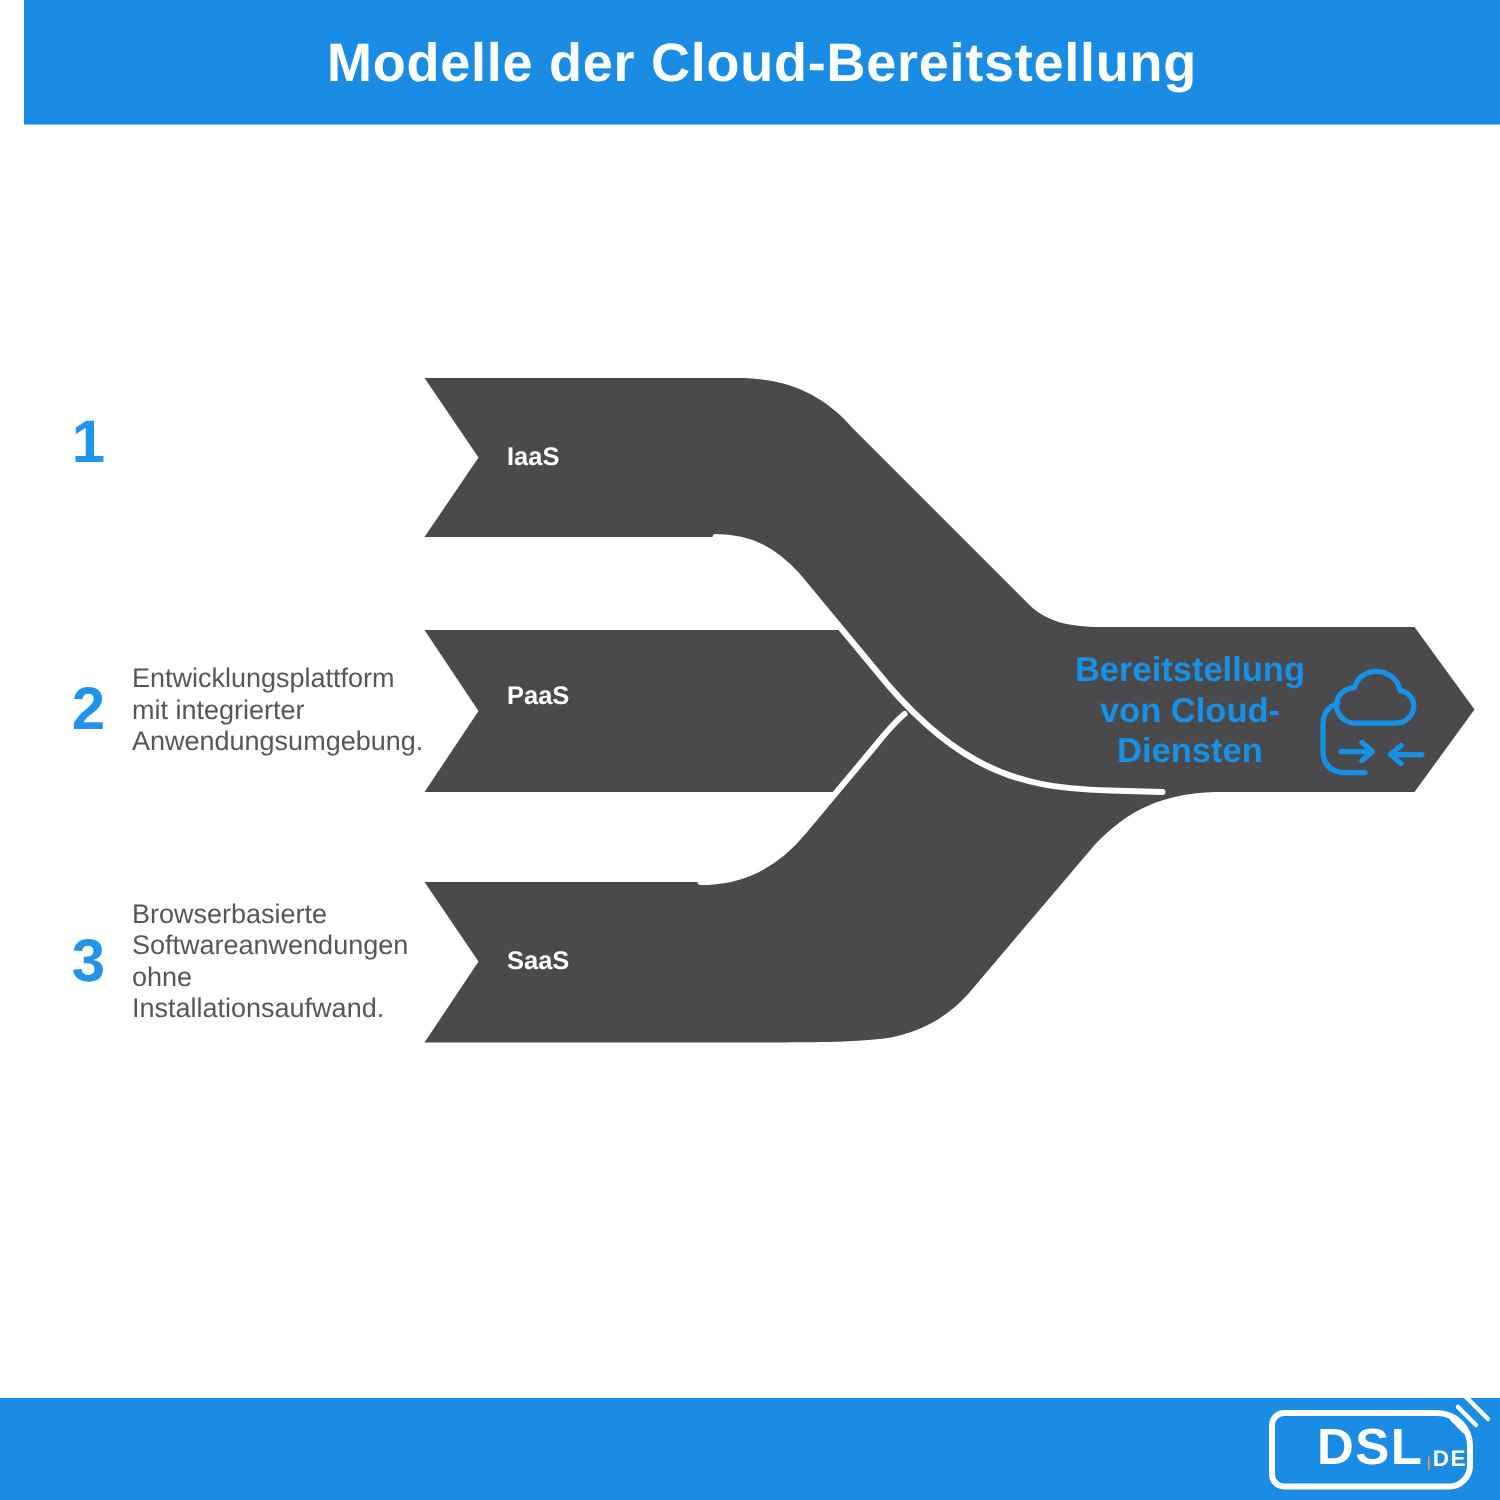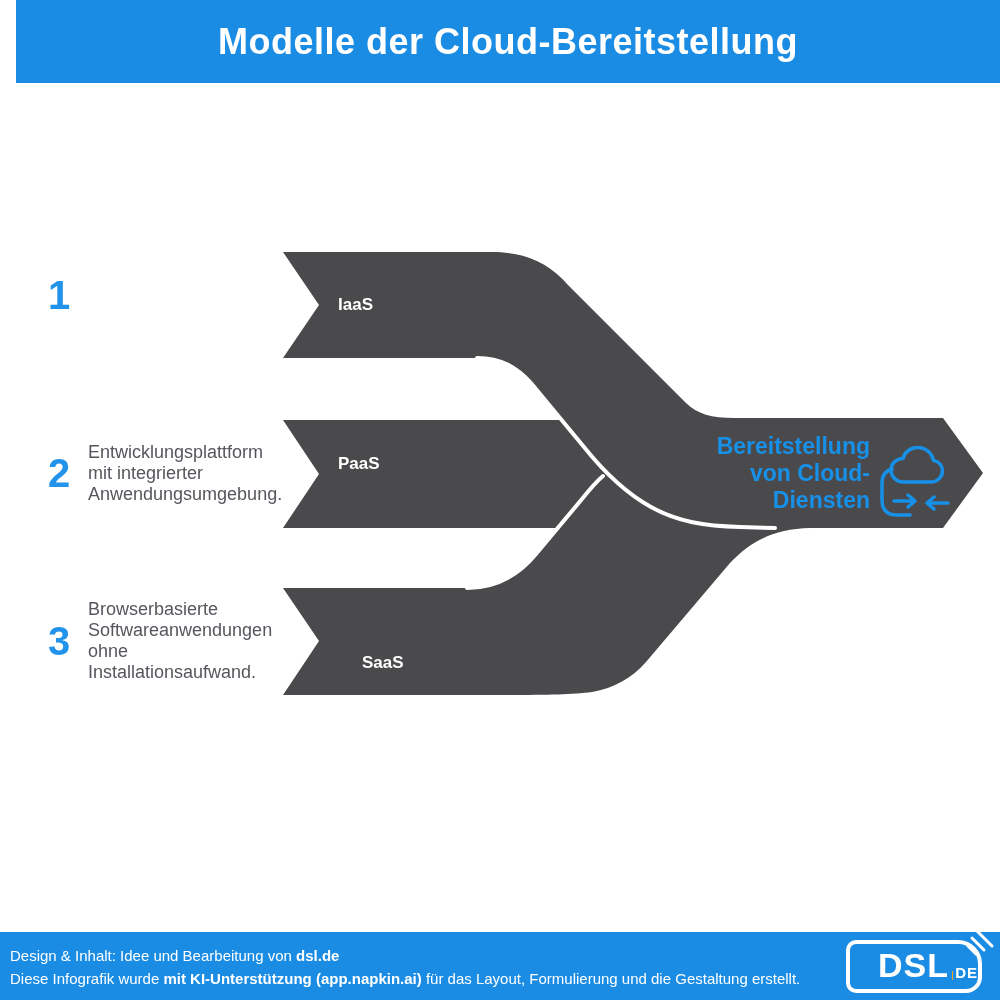--- a/index.html
+++ b/index.html
@@ -16,23 +16,23 @@
   
   .item{position:absolute;display:flex;align-items:center;gap:10px;width:250px;}
   .item .num{width:38px;text-align:center;font-size:40px;font-weight:700;color:#2193ea;flex:0 0 38px;}
   .item .desc{font-size:18px;line-height:21px;color:#55575c;white-space:pre-line;}
   .item1{top:273px;left:40px;}
   .item2{top:442px;left:40px;}
   .item3{top:599px;left:40px;}
   
   .band-label{position:absolute;left:338px;height:32px;line-height:32px;
     color:#ffffff;font-size:17px;font-weight:700;}
-  .bl1{top:289px;} .bl2{top:436px;margin-top:12px;} .bl3{top:647px;margin-left:24px;}
+  .bl1{top:289px;} .bl2{top:436px;margin-top:12px;} .bl3{top:625px;}
   
-  .result-label{position:absolute;top:433px;right:130px;text-align:right;
+  .result-label{position:absolute;top:433px;right:130px;text-align:center;
     font-size:23px;line-height:27px;font-weight:700;color:#1790e8;white-space:pre-line;}
   .result-icon{position:absolute;left:878px;top:444px;}
   
   .footer{position:absolute;left:0;right:0;top:932px;height:68px;background:#1a8ce4;}
   .footer-text{position:absolute;left:10px;top:12px;color:#ffffff;font-size:15px;line-height:23px;}
   .footer-text b{font-weight:700;}
   .logo{position:absolute;left:846px;top:8px;width:136px;height:53px;box-sizing:border-box;
     border:4px solid #fff;border-radius:10px 24px 16px 10px;display:flex;align-items:center;
     justify-content:center;gap:3px;padding-left:28px;}
   .logo-dsl{color:#fff;font-size:34px;font-weight:700;letter-spacing:1px;margin-top:-3px;}
@@ -96,24 +96,20 @@
       <path d="M14,25 C7,27 4,32 4,39 L4,56 C4,66 9,71 19,71 L32,71"></path>
       <path d="M25,38 C18.5,38 13,32.5 13,26 C13,19.5 18.5,14.5 25,14.5
         C26.5,8 32.5,3.5 39.5,3.5 C47.5,3.5 54,9 55.5,16.5 C60.5,17 64.5,21.5 64.5,26.5
         C64.5,32.8 59.5,38 53,38 Z"></path>
       <path d="M16,57 L36,57 M30,51 L37,57 L30,63"></path>
       <path d="M70,59 L50,59 M56,53 L49,59 L56,65"></path>
     </g>
   </svg>
 
   <div class="footer">
-    <div class="footer-text">
-      <div><span>Design &amp; Inhalt: Idee und Bearbeitung von </span><b>dsl.de</b></div>
-      <div><span>Diese Infografik wurde </span><b>mit KI-Unterstützung (app.napkin.ai)</b><span> für das Layout, Formulierung und die Gestaltung erstellt.</span></div>
-    </div>
     <div class="logo">
       <span class="logo-dsl">DSL</span>
       <span class="logo-dot"></span>
       <span class="logo-de">DE</span>
       <svg class="logo-waves" width="36" height="36" viewBox="0 0 36 36" aria-hidden="true">
         <g fill="none" stroke="#ffffff" stroke-width="3" stroke-linecap="round">
           <path d="M6,20 L14,28"></path>
           <path d="M10,12 L22,24"></path>
           <path d="M14,4 L30,20"></path>
         </g>

